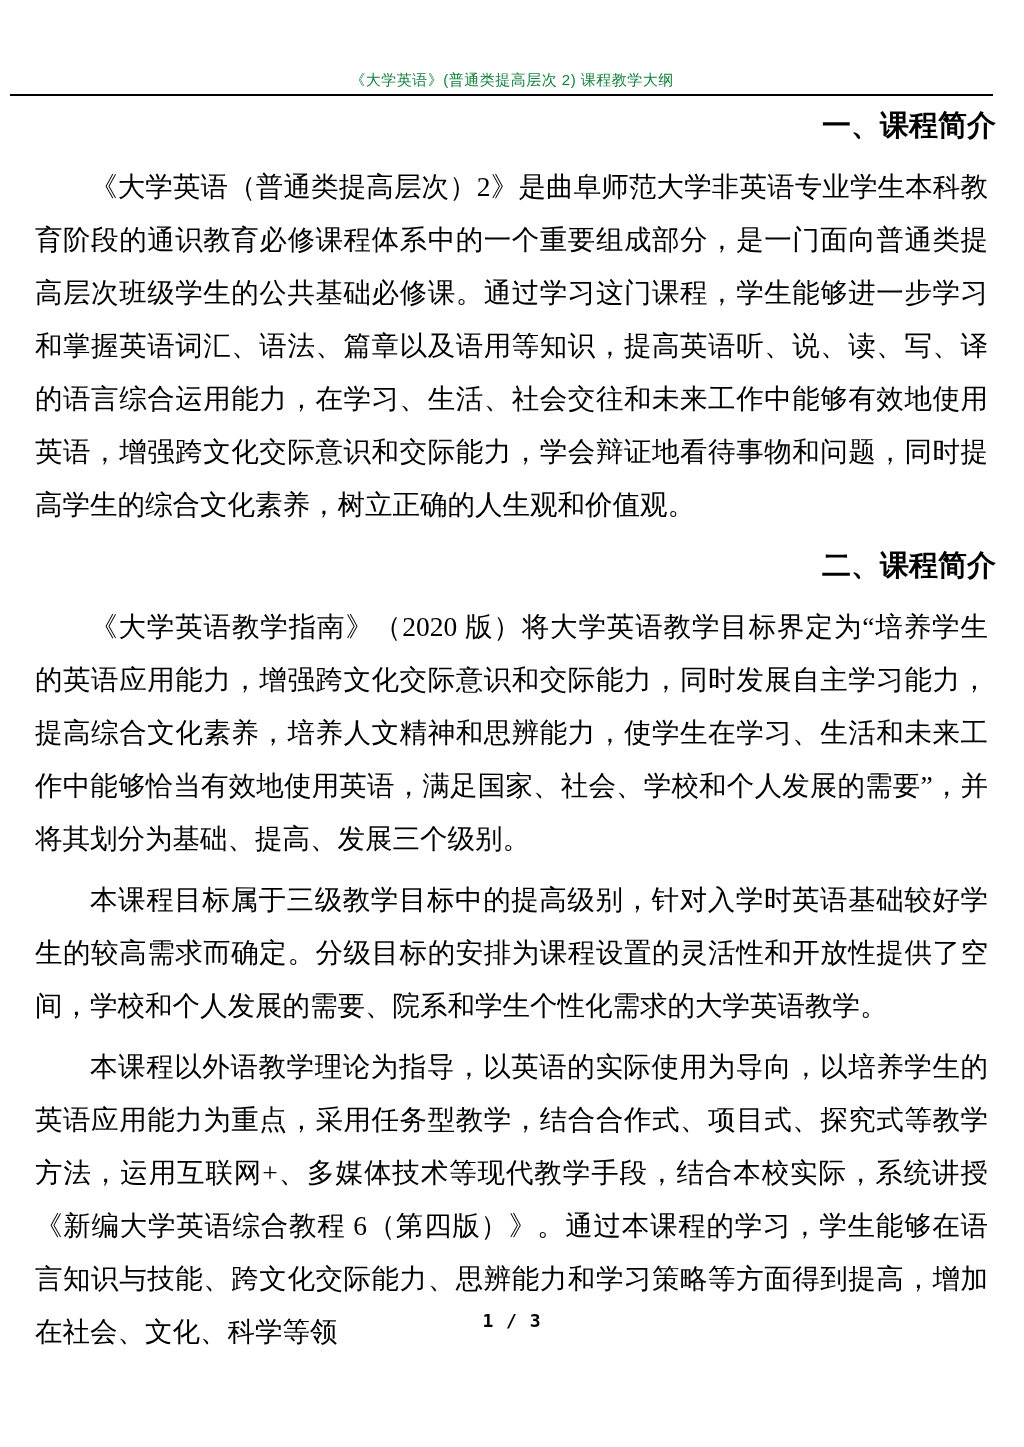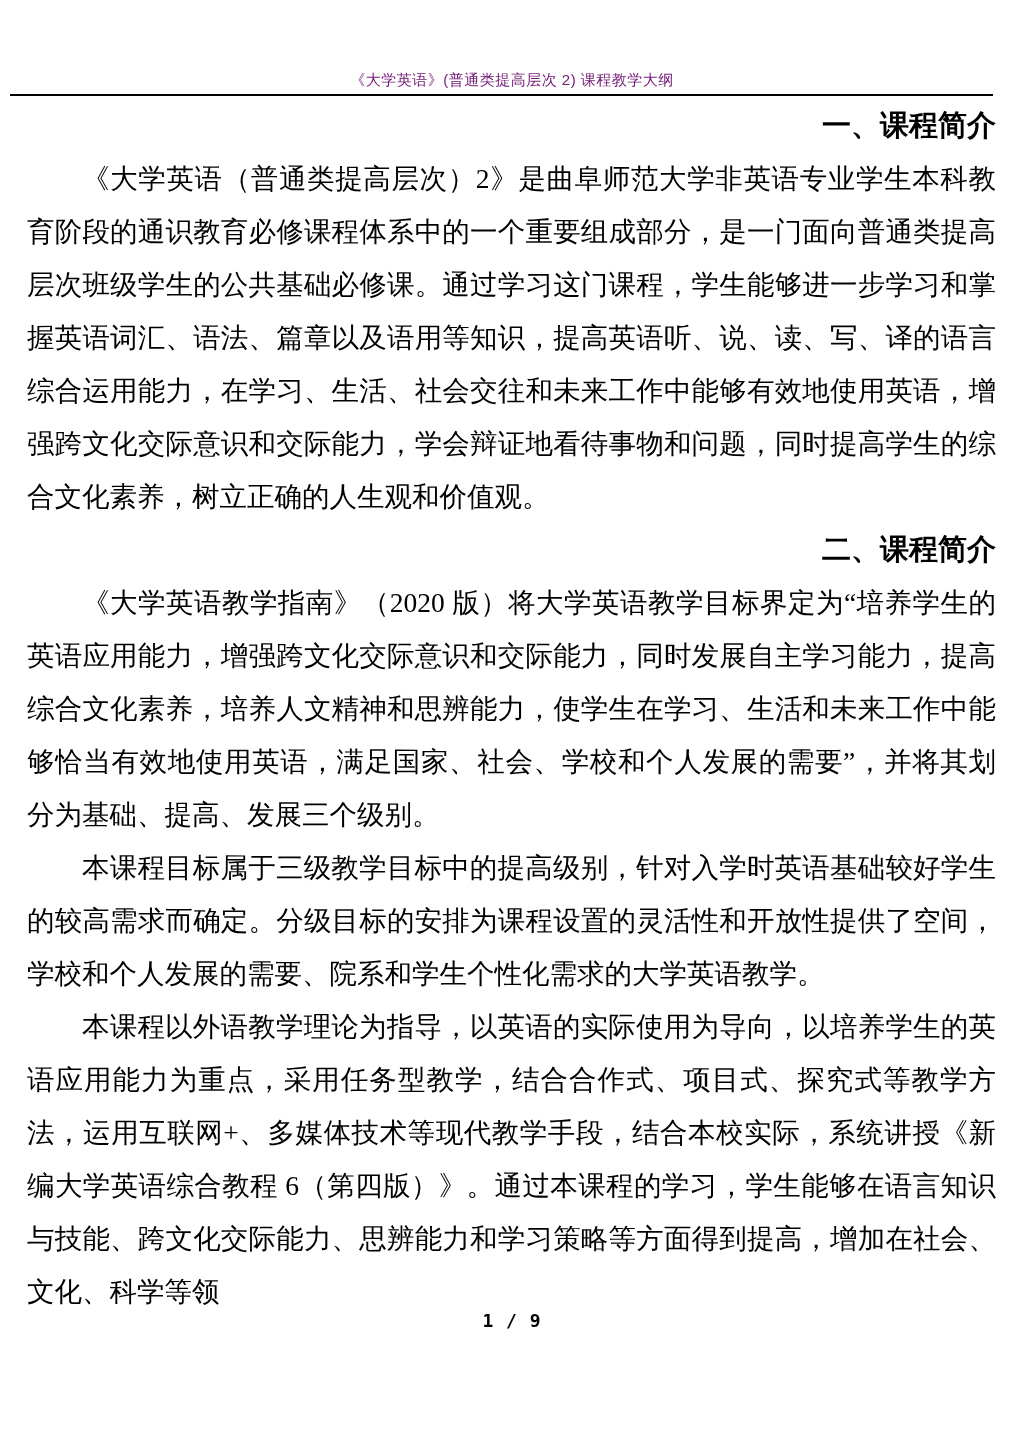--- a/index.html
+++ b/index.html
@@ -18,21 +18,21 @@
   }
   .header-title {
     position: absolute;
     top: 70px;
     left: 0;
     width: 100%;
     text-align: center;
     font-family: "Liberation Sans", "DejaVu Sans", sans-serif;
     font-size: 15px;
     line-height: 20px;
-    color: #701a75;
+    color: #15803d;
     letter-spacing: 0.5px;
   }
   .header-rule {
     position: absolute;
     top: 94px;
     left: 10px;
     width: 983px;
     height: 0;
     border-top: 2px solid #000000;
   }
@@ -40,21 +40,21 @@
     position: absolute;
     top: 99px;
     left: 27px;
     width: 969px;
     font-size: 27.5px;
     line-height: 53px;
     text-align: justify;
     color: #000000;
   }
   .content p {
-    margin: 0;
+    margin: 8px;
     padding: 0;
     text-indent: 2em;
   }
   .sec-heading {
     margin: 0;
     padding: 0;
     font-family: "Liberation Sans", "DejaVu Sans", sans-serif;
     font-size: 29px;
     font-weight: 700;
     line-height: 53px;
@@ -96,16 +96,16 @@
 
     <p>《大学英语教学指南》（2020 版）将大学英语教学目标界定为“培养学生的英语应用能力，增强跨文化交际意识和交际能力，同时发展自主学习能力，提高综合文化素养，培养人文精神和思辨能力，使学生在学习、生活和未来工作中能够恰当有效地使用英语，满足国家、社会、学校和个人发展的需要”，并将其划分为基础、提高、发展三个级别。</p>
 
     <p>本课程目标属于三级教学目标中的提高级别，针对入学时英语基础较好学生的较高需求而确定。分级目标的安排为课程设置的灵活性和开放性提供了空间，学校和个人发展的需要、院系和学生个性化需求的大学英语教学。</p>
 
     <p>本课程以外语教学理论为指导，以英语的实际使用为导向，以培养学生的英语应用能力为重点，采用任务型教学，结合合作式、项目式、探究式等教学方法，运用互联网+、多媒体技术等现代教学手段，结合本校实际，系统讲授《新编大学英语综合教程 6（第四版）》。通过本课程的学习，学生能够在语言知识与技能、跨文化交际能力、思辨能力和学习策略等方面得到提高，增加在社会、文化、科学等领</p>
 
   </div>
 
   <div class="footer">
-    <span class="page-number">1 / 9</span>
+    <span class="page-number">1 / 3</span>
   </div>
 
 </div>
 
 </body></html>

